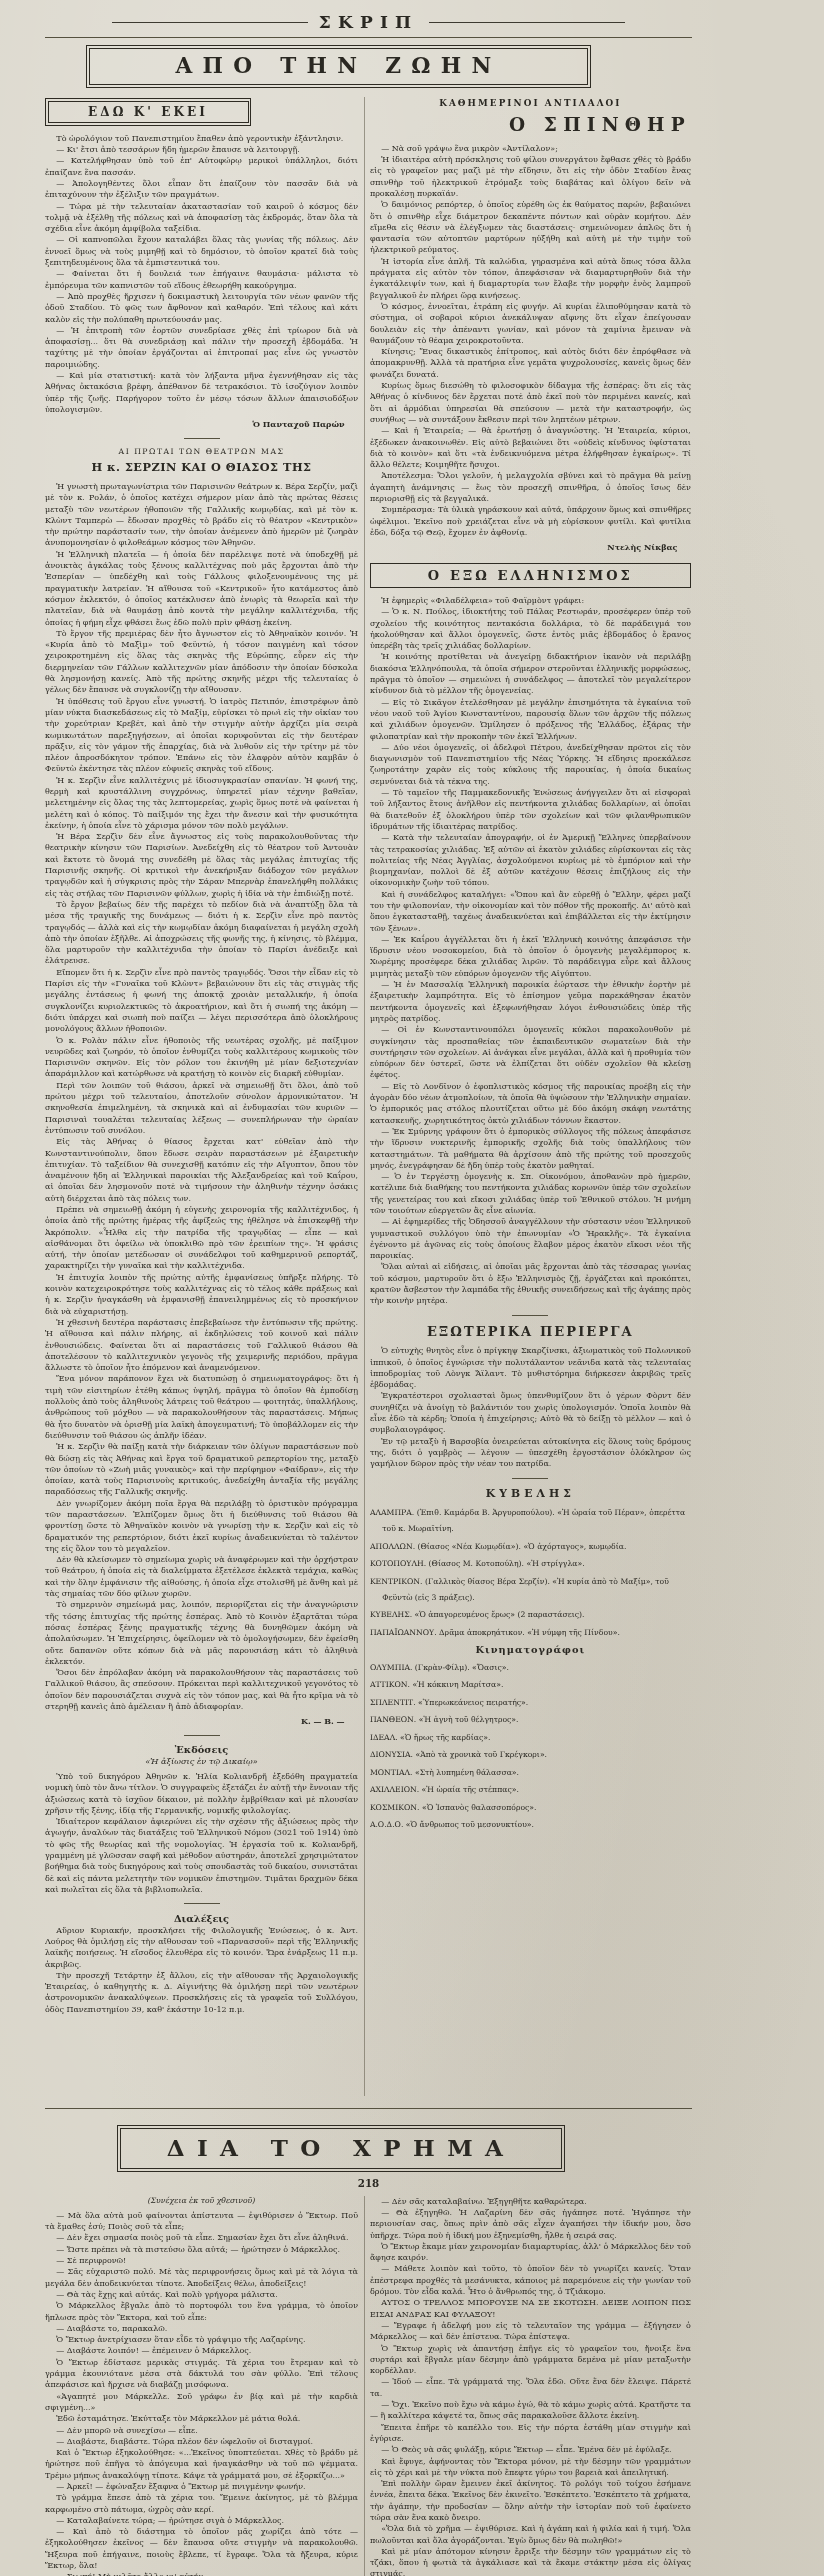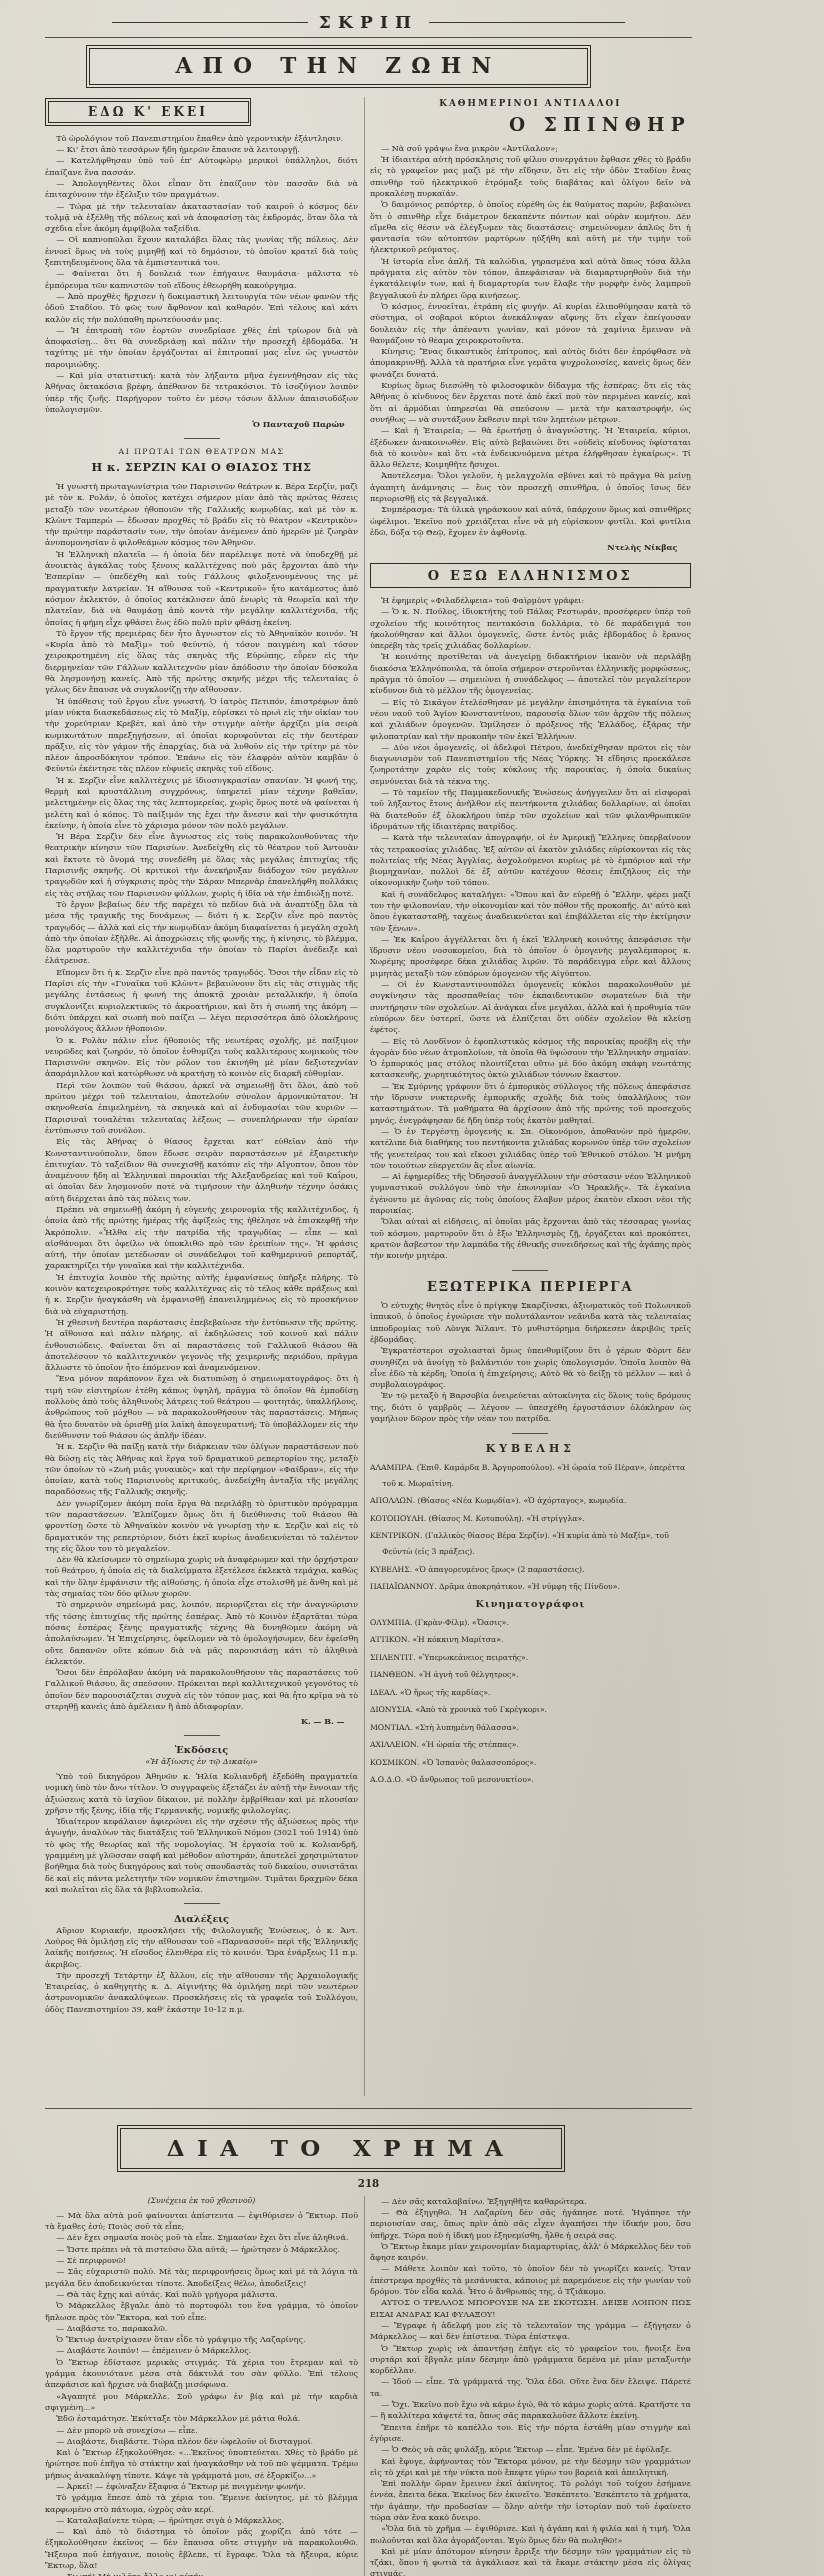--- a/index.html
+++ b/index.html
@@ -177,20 +177,21 @@
       <div class="bodytext">
           <p>Ἡ ἐφημερὶς «Φιλαδέλφεια» τοῦ Φαϊρμὸντ γράφει:</p>
           <p>— Ὁ κ. Ν. Πούλος, ἰδιοκτήτης τοῦ Πάλας Ρεστωράν, προσέφερεν ὑπὲρ τοῦ σχολείου τῆς κοινότητος πεντακόσια δολλάρια, τὸ δὲ παράδειγμά του ἠκολούθησαν καὶ ἄλλοι ὁμογενεῖς, ὥστε ἐντὸς μιᾶς ἑβδομάδος ὁ ἔρανος ὑπερέβη τὰς τρεῖς χιλιάδας δολλαρίων.</p>
           <p>Ἡ κοινότης προτίθεται νὰ ἀνεγείρῃ διδακτήριον ἱκανὸν νὰ περιλάβῃ διακόσια Ἑλληνόπουλα, τὰ ὁποῖα σήμερον στεροῦνται ἑλληνικῆς μορφώσεως, πρᾶγμα τὸ ὁποῖον — σημειώνει ἡ συνάδελφος — ἀποτελεῖ τὸν μεγαλείτερον κίνδυνον διὰ τὸ μέλλον τῆς ὁμογενείας.</p>
           <p>— Εἰς τὸ Σικᾶγον ἐτελέσθησαν μὲ μεγάλην ἐπισημότητα τὰ ἐγκαίνια τοῦ νέου ναοῦ τοῦ Ἁγίου Κωνσταντίνου, παρουσίᾳ ὅλων τῶν ἀρχῶν τῆς πόλεως καὶ χιλιάδων ὁμογενῶν. Ὡμίλησεν ὁ πρόξενος τῆς Ἑλλάδος, ἐξάρας τὴν φιλοπατρίαν καὶ τὴν προκοπὴν τῶν ἐκεῖ Ἑλλήνων.</p>
           <p>— Δύο νέοι ὁμογενεῖς, οἱ ἀδελφοὶ Πέτρου, ἀνεδείχθησαν πρῶτοι εἰς τὸν διαγωνισμὸν τοῦ Πανεπιστημίου τῆς Νέας Ὑόρκης. Ἡ εἴδησις προεκάλεσε ζωηροτάτην χαρὰν εἰς τοὺς κύκλους τῆς παροικίας, ἡ ὁποία δικαίως σεμνύνεται διὰ τὰ τέκνα της.</p>
           <p>— Τὸ ταμεῖον τῆς Παμμακεδονικῆς Ἑνώσεως ἀνήγγειλεν ὅτι αἱ εἰσφοραὶ τοῦ λήξαντος ἔτους ἀνῆλθον εἰς πεντήκοντα χιλιάδας δολλαρίων, αἱ ὁποῖαι θὰ διατεθοῦν ἐξ ὁλοκλήρου ὑπὲρ τῶν σχολείων καὶ τῶν φιλανθρωπικῶν ἱδρυμάτων τῆς ἰδιαιτέρας πατρίδος.</p>
           <p>— Κατὰ τὴν τελευταίαν ἀπογραφήν, οἱ ἐν Ἀμερικῇ Ἕλληνες ὑπερβαίνουν τὰς τετρακοσίας χιλιάδας. Ἐξ αὐτῶν αἱ ἑκατὸν χιλιάδες εὑρίσκονται εἰς τὰς πολιτείας τῆς Νέας Ἀγγλίας, ἀσχολούμενοι κυρίως μὲ τὸ ἐμπόριον καὶ τὴν βιομηχανίαν, πολλοὶ δὲ ἐξ αὐτῶν κατέχουν θέσεις ἐπιζήλους εἰς τὴν οἰκονομικὴν ζωὴν τοῦ τόπου.</p>
           <p>Καὶ ἡ συνάδελφος καταλήγει: «Ὅπου καὶ ἂν εὑρεθῇ ὁ Ἕλλην, φέρει μαζί του τὴν φιλοπονίαν, τὴν οἰκονομίαν καὶ τὸν πόθον τῆς προκοπῆς. Δι' αὐτὸ καὶ ὅπου ἐγκατασταθῇ, ταχέως ἀναδεικνύεται καὶ ἐπιβάλλεται εἰς τὴν ἐκτίμησιν τῶν ξένων».</p>
           <p>— Ἐκ Καΐρου ἀγγέλλεται ὅτι ἡ ἐκεῖ Ἑλληνικὴ κοινότης ἀπεφάσισε τὴν ἵδρυσιν νέου νοσοκομείου, διὰ τὸ ὁποῖον ὁ ὁμογενὴς μεγαλέμπορος κ. Χωρέμης προσέφερε δέκα χιλιάδας λιρῶν. Τὸ παράδειγμα εὗρε καὶ ἄλλους μιμητὰς μεταξὺ τῶν εὐπόρων ὁμογενῶν τῆς Αἰγύπτου.</p>
+          <p>— Ἡ ἐν Μασσαλίᾳ Ἑλληνικὴ παροικία ἑώρτασε τὴν ἐθνικὴν ἑορτὴν μὲ ἐξαιρετικὴν λαμπρότητα. Εἰς τὸ ἐπίσημον γεῦμα παρεκάθησαν ἑκατὸν πεντήκοντα ὁμογενεῖς καὶ ἐξεφωνήθησαν λόγοι ἐνθουσιώδεις ὑπὲρ τῆς μητρὸς πατρίδος.</p>
           <p>— Οἱ ἐν Κωνσταντινουπόλει ὁμογενεῖς κύκλοι παρακολουθοῦν μὲ συγκίνησιν τὰς προσπαθείας τῶν ἐκπαιδευτικῶν σωματείων διὰ τὴν συντήρησιν τῶν σχολείων. Αἱ ἀνάγκαι εἶνε μεγάλαι, ἀλλὰ καὶ ἡ προθυμία τῶν εὐπόρων δὲν ὑστερεῖ, ὥστε νὰ ἐλπίζεται ὅτι οὐδὲν σχολεῖον θὰ κλείσῃ ἐφέτος.</p>
           <p>— Εἰς τὸ Λονδῖνον ὁ ἐφοπλιστικὸς κόσμος τῆς παροικίας προέβη εἰς τὴν ἀγορὰν δύο νέων ἀτμοπλοίων, τὰ ὁποῖα θὰ ὑψώσουν τὴν Ἑλληνικὴν σημαίαν. Ὁ ἐμπορικός μας στόλος πλουτίζεται οὕτω μὲ δύο ἀκόμη σκάφη νεωτάτης κατασκευῆς, χωρητικότητος ὀκτὼ χιλιάδων τόννων ἕκαστον.</p>
           <p>— Ἐκ Σμύρνης γράφουν ὅτι ὁ ἐμπορικὸς σύλλογος τῆς πόλεως ἀπεφάσισε τὴν ἵδρυσιν νυκτερινῆς ἐμπορικῆς σχολῆς διὰ τοὺς ὑπαλλήλους τῶν καταστημάτων. Τὰ μαθήματα θὰ ἀρχίσουν ἀπὸ τῆς πρώτης τοῦ προσεχοῦς μηνός, ἐνεγράφησαν δὲ ἤδη ὑπὲρ τοὺς ἑκατὸν μαθηταί.</p>
           <p>— Ὁ ἐν Τεργέστῃ ὁμογενὴς κ. Σπ. Οἰκονόμου, ἀποθανὼν πρὸ ἡμερῶν, κατέλιπε διὰ διαθήκης του πεντήκοντα χιλιάδας κορωνῶν ὑπὲρ τῶν σχολείων τῆς γενετείρας του καὶ εἴκοσι χιλιάδας ὑπὲρ τοῦ Ἐθνικοῦ στόλου. Ἡ μνήμη τῶν τοιούτων εὐεργετῶν ἂς εἶνε αἰωνία.</p>
           <p>— Αἱ ἐφημερίδες τῆς Ὀδησσοῦ ἀναγγέλλουν τὴν σύστασιν νέου Ἑλληνικοῦ γυμναστικοῦ συλλόγου ὑπὸ τὴν ἐπωνυμίαν «Ὁ Ἡρακλῆς». Τὰ ἐγκαίνια ἐγένοντο μὲ ἀγῶνας εἰς τοὺς ὁποίους ἔλαβον μέρος ἑκατὸν εἴκοσι νέοι τῆς παροικίας.</p>
           <p>Ὅλαι αὐταὶ αἱ εἰδήσεις, αἱ ὁποῖαι μᾶς ἔρχονται ἀπὸ τὰς τέσσαρας γωνίας τοῦ κόσμου, μαρτυροῦν ὅτι ὁ ἔξω Ἑλληνισμὸς ζῇ, ἐργάζεται καὶ προκόπτει, κρατῶν ἄσβεστον τὴν λαμπάδα τῆς ἐθνικῆς συνειδήσεως καὶ τῆς ἀγάπης πρὸς τὴν κοινὴν μητέρα.</p>
         </div>
 
       <div class="sep"></div>
 
@@ -248,21 +249,21 @@
             <p>— Θὰ τὰς ἔχῃς καὶ αὐτάς. Καὶ πολὺ γρήγορα μάλιστα.</p>
             <p>Ὁ Μάρκελλος ἔβγαλε ἀπὸ τὸ πορτοφόλι του ἕνα γράμμα, τὸ ὁποῖον ἥπλωσε πρὸς τὸν Ἕκτορα, καὶ τοῦ εἶπε:</p>
             <p>— Διαβάστε το, παρακαλῶ.</p>
             <p>Ὁ Ἕκτωρ ἀνετρίχιασεν ὅταν εἶδε τὸ γράψιμο τῆς Λαζαρίνης.</p>
             <p>— Διαβάστε λοιπόν! — ἐπέμεινεν ὁ Μάρκελλος.</p>
             <p>Ὁ Ἕκτωρ ἐδίστασε μερικὰς στιγμάς. Τὰ χέρια του ἔτρεμαν καὶ τὸ γράμμα ἐκουνιότανε μέσα στὰ δάκτυλά του σὰν φύλλο. Ἐπὶ τέλους ἀπεφάσισε καὶ ἤρχισε νὰ διαβάζῃ μισόφωνα.</p>
             <p>«Ἀγαπητέ μου Μάρκελλε. Σοῦ γράφω ἐν βίᾳ καὶ μὲ τὴν καρδιὰ σφιγμένη...»</p>
             <p>Ἐδῶ ἐσταμάτησε. Ἐκύτταξε τὸν Μάρκελλον μὲ μάτια θολά.</p>
             <p>— Δὲν μπορῶ νὰ συνεχίσω — εἶπε.</p>
             <p>— Διαβάστε, διαβάστε. Τώρα πλέον δὲν ὠφελοῦν οἱ δισταγμοί.</p>
-            <p>Καὶ ὁ Ἕκτωρ ἐξηκολούθησε: «...Ἐκεῖνος ὑποπτεύεται. Χθὲς τὸ βράδυ μὲ ἠρώτησε ποῦ ἐπῆγα τὸ στάκτην καὶ ἠναγκάσθην νὰ τοῦ πῶ ψέμματα. Τρέμω μήπως ἀνακαλύψῃ τίποτε. Κάψε τὰ γράμματά μου, σὲ ἐξορκίζω...»</p>
+            <p>Καὶ ὁ Ἕκτωρ ἐξηκολούθησε: «...Ἐκεῖνος ὑποπτεύεται. Χθὲς τὸ βράδυ μὲ ἠρώτησε ποῦ ἐπῆγα τὸ ἀπόγευμα καὶ ἠναγκάσθην νὰ τοῦ πῶ ψέμματα. Τρέμω μήπως ἀνακαλύψῃ τίποτε. Κάψε τὰ γράμματά μου, σὲ ἐξορκίζω...»</p>
             <p>— Ἀρκεῖ! — ἐφώναξεν ἔξαφνα ὁ Ἕκτωρ μὲ πνιγμένην φωνήν.</p>
             <p>Τὸ γράμμα ἔπεσε ἀπὸ τὰ χέρια του. Ἔμεινε ἀκίνητος, μὲ τὸ βλέμμα καρφωμένο στὸ πάτωμα, ὠχρὸς σὰν κερί.</p>
             <p>— Καταλαβαίνετε τώρα; — ἠρώτησε σιγὰ ὁ Μάρκελλος.</p>
             <p>— Καὶ ἀπὸ τὸ διάστημα τὸ ὁποῖον μᾶς χωρίζει ἀπὸ τότε — ἐξηκολούθησεν ἐκεῖνος — δὲν ἔπαυσα οὔτε στιγμὴν νὰ παρακολουθῶ. Ἤξευρα ποῦ ἐπήγαινε, ποιοὺς ἔβλεπε, τί ἔγραφε. Ὅλα τὰ ἤξευρα, κύριε Ἕκτωρ, ὅλα!</p>
             <p>— Σιωπή! Μὴ μιλᾶτε ἄλλο γι' αὐτήν.</p>
           </div>
       </div>
       <div class="col-rule"></div>
       <div class="scol right">
         <div class="bodytext">

